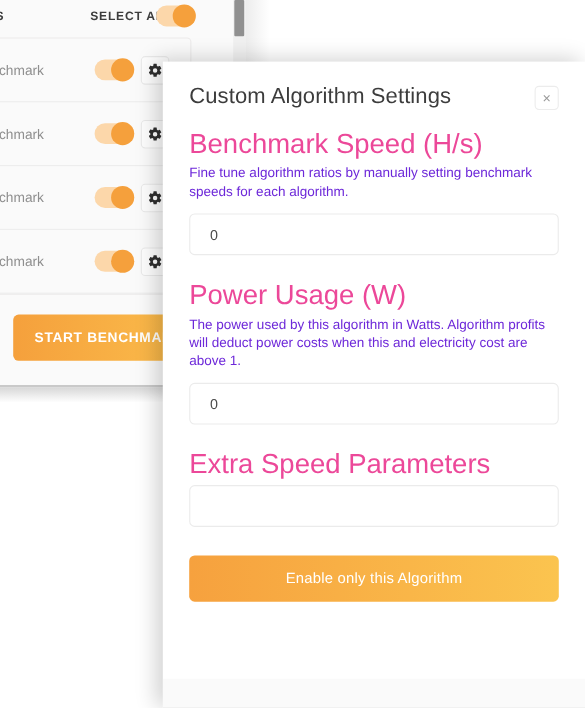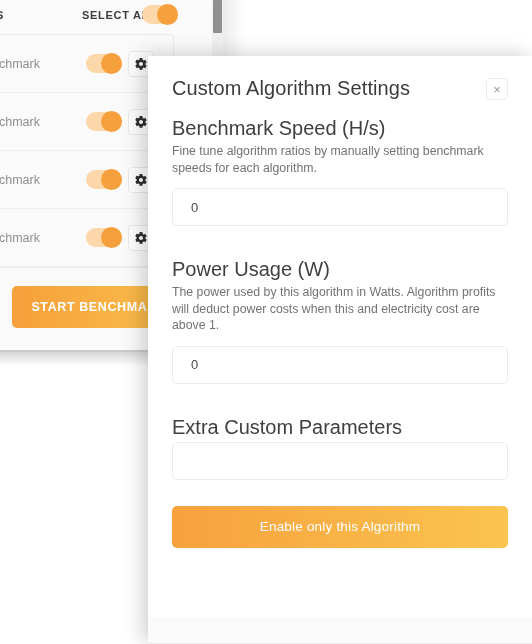--- a/index.html
+++ b/index.html
@@ -204,32 +204,32 @@
     cursor: pointer;
     margin-top: 2px;
     margin-right: 4px;
   }
 
   .modal-body {
     padding: 10px 24px 0 24px;
   }
 
   .field-group { margin-bottom: 8px; }
-  .field-group.gap-top { margin-top: 31px; }
+  .field-group.gap-top { margin-top: 21px; }
 
   .field-title {
-    font-size: 20px;
+    font-size: 25px;
     font-weight: 400;
-    color: #404040;
+    color: #ec4899;
     line-height: 1.25;
     margin-bottom: 2px;
   }
   .field-desc {
     font-size: 12.3px;
-    color: #737373;
+    color: #6d28d9;
     line-height: 1.35;
     margin-bottom: 12px;
   }
   .field-input {
     width: 100%;
     height: 38px;
     border: 1px solid #ebebeb;
     border-radius: 5px;
     background: #ffffff;
     padding: 0 18px;
@@ -362,21 +362,21 @@
       <input class="field-input" type="text" value="0" style="">
     </div>
 
     <div class="field-group gap-top">
       <div class="field-title">Power Usage (W)</div>
       <div class="field-desc">The power used by this algorithm in Watts. Algorithm profits will deduct power costs when this and electricity cost are above 1.</div>
       <input class="field-input" type="text" value="0" style="">
     </div>
 
     <div class="field-group gap-top">
-      <div class="field-title">Extra Custom Parameters</div>
+      <div class="field-title">Extra Speed Parameters</div>
       <input class="field-input" type="text" value="" style="">
     </div>
 
     <button class="enable-btn">Enable only this Algorithm</button>
 
   </div>
 
   <div class="modal-footer-area"></div>
   <div class="modal-footer-rule"></div>
 

